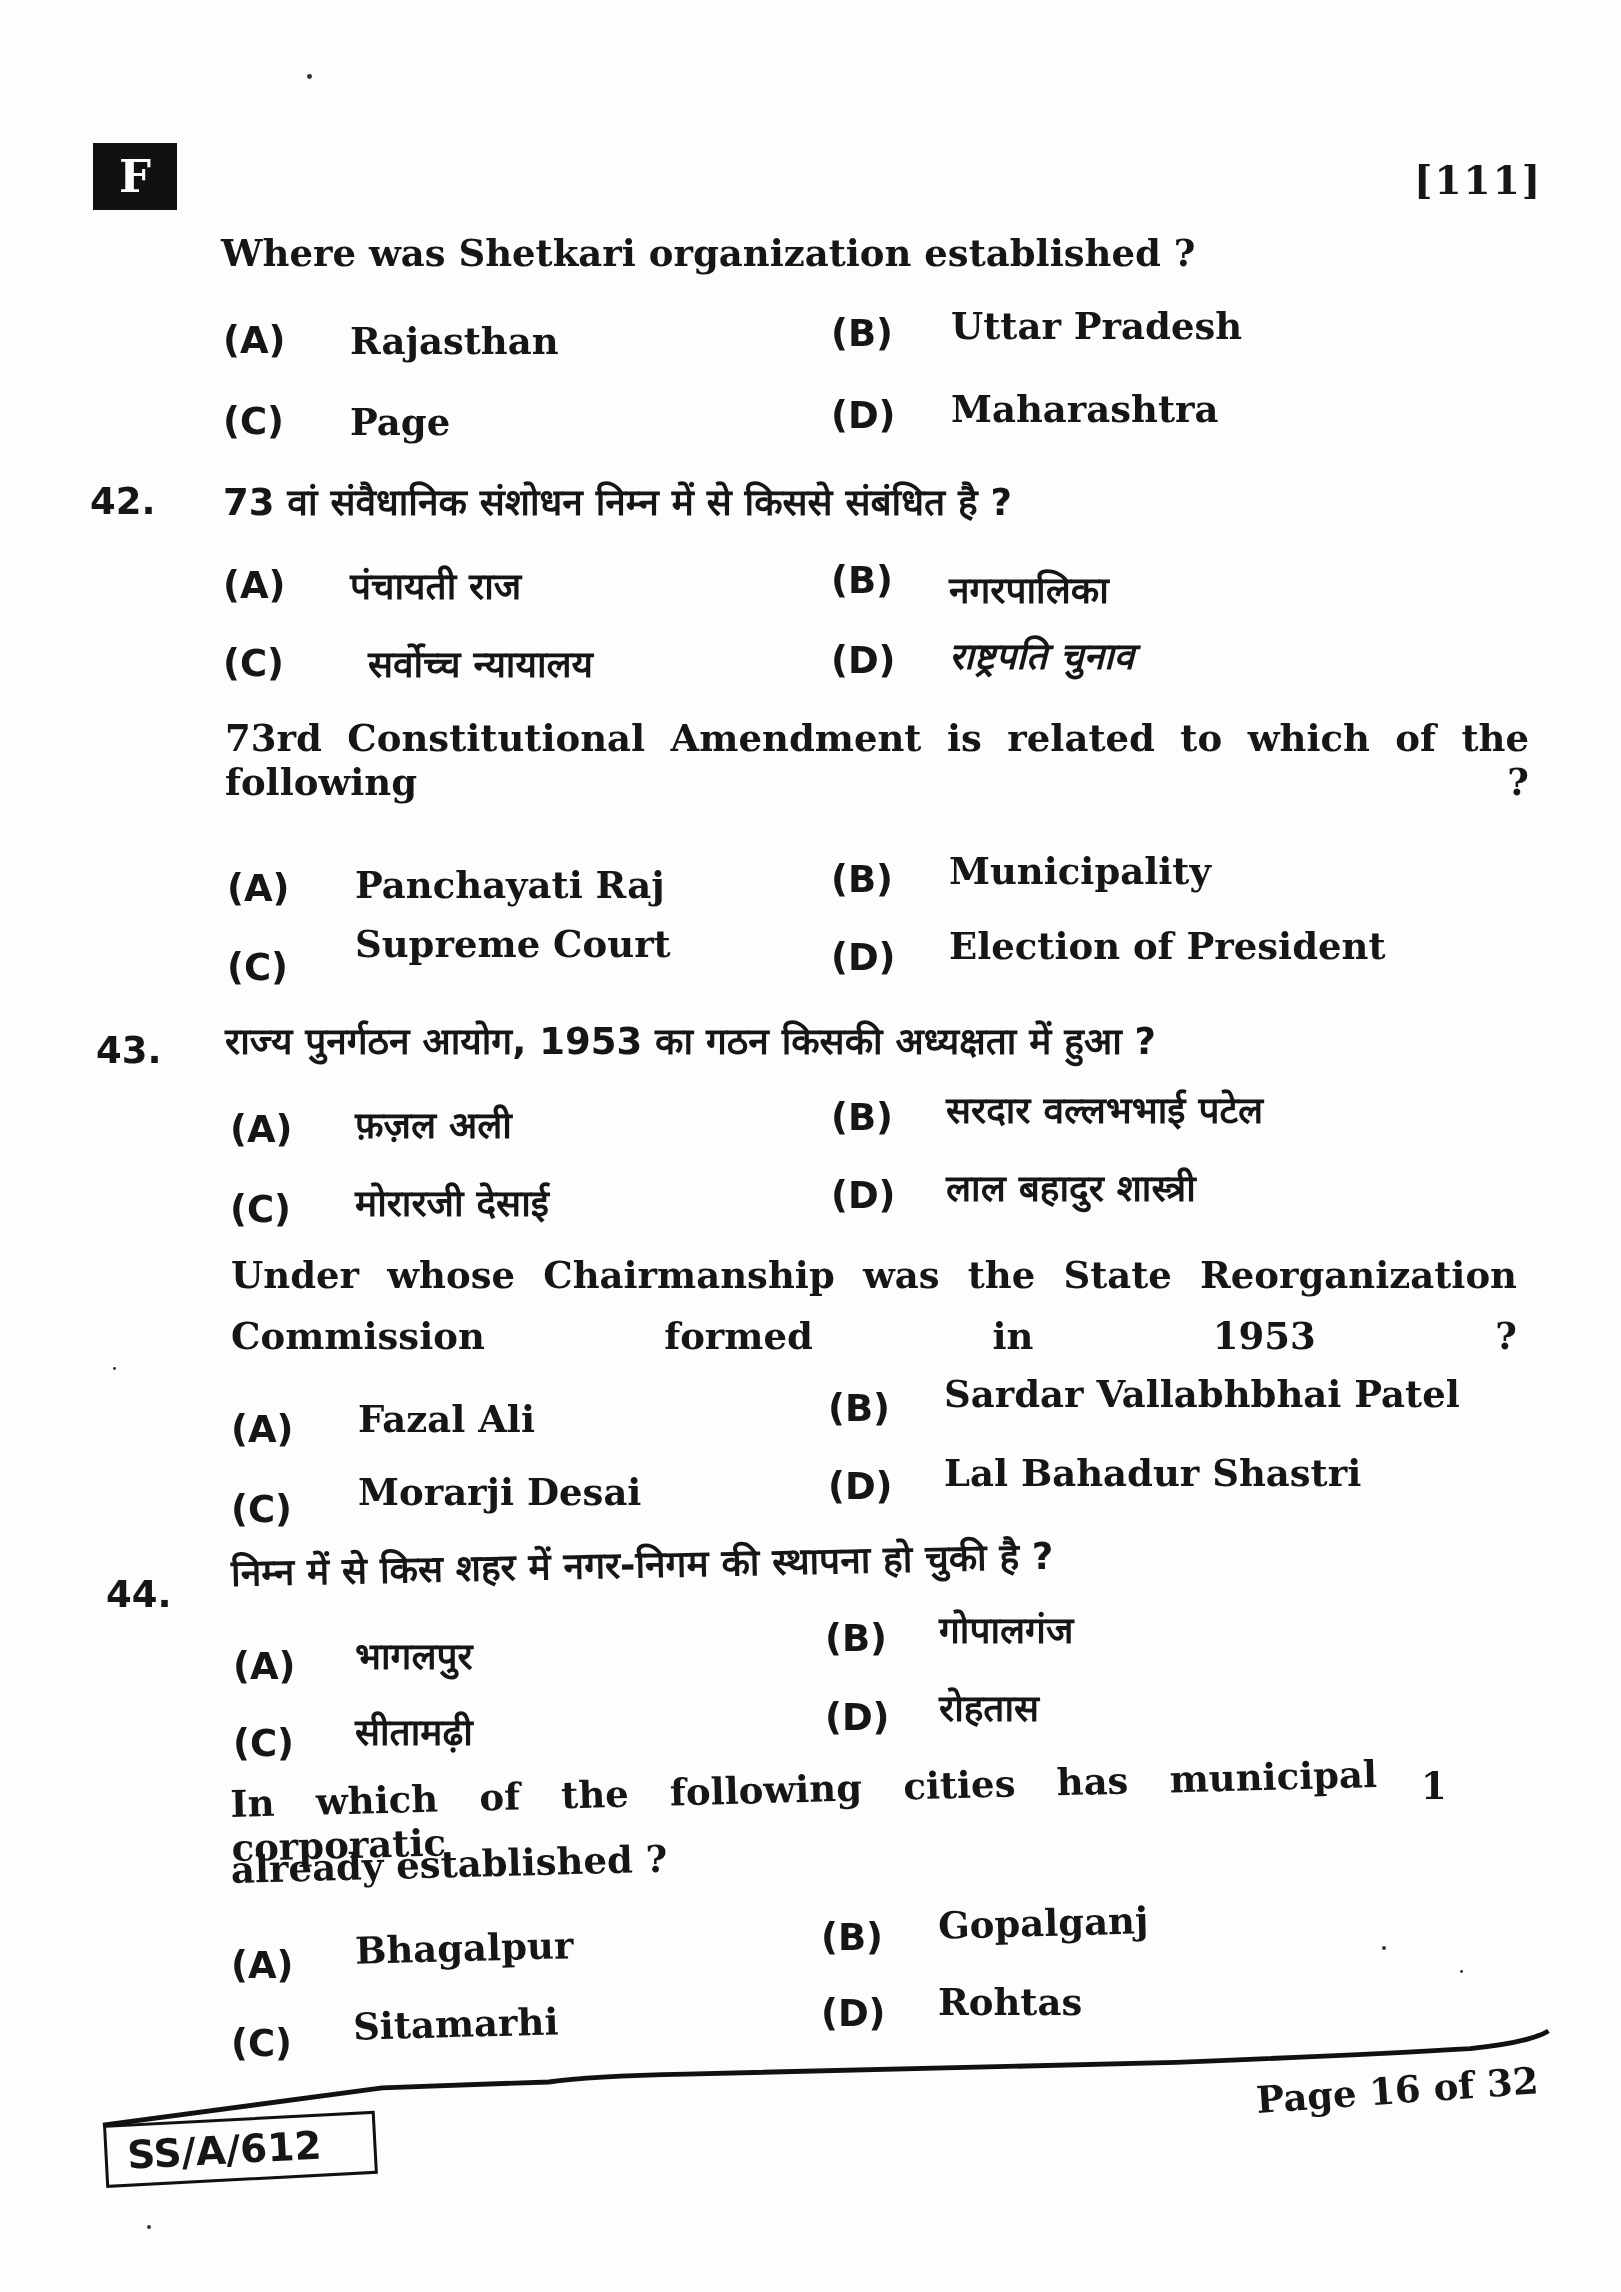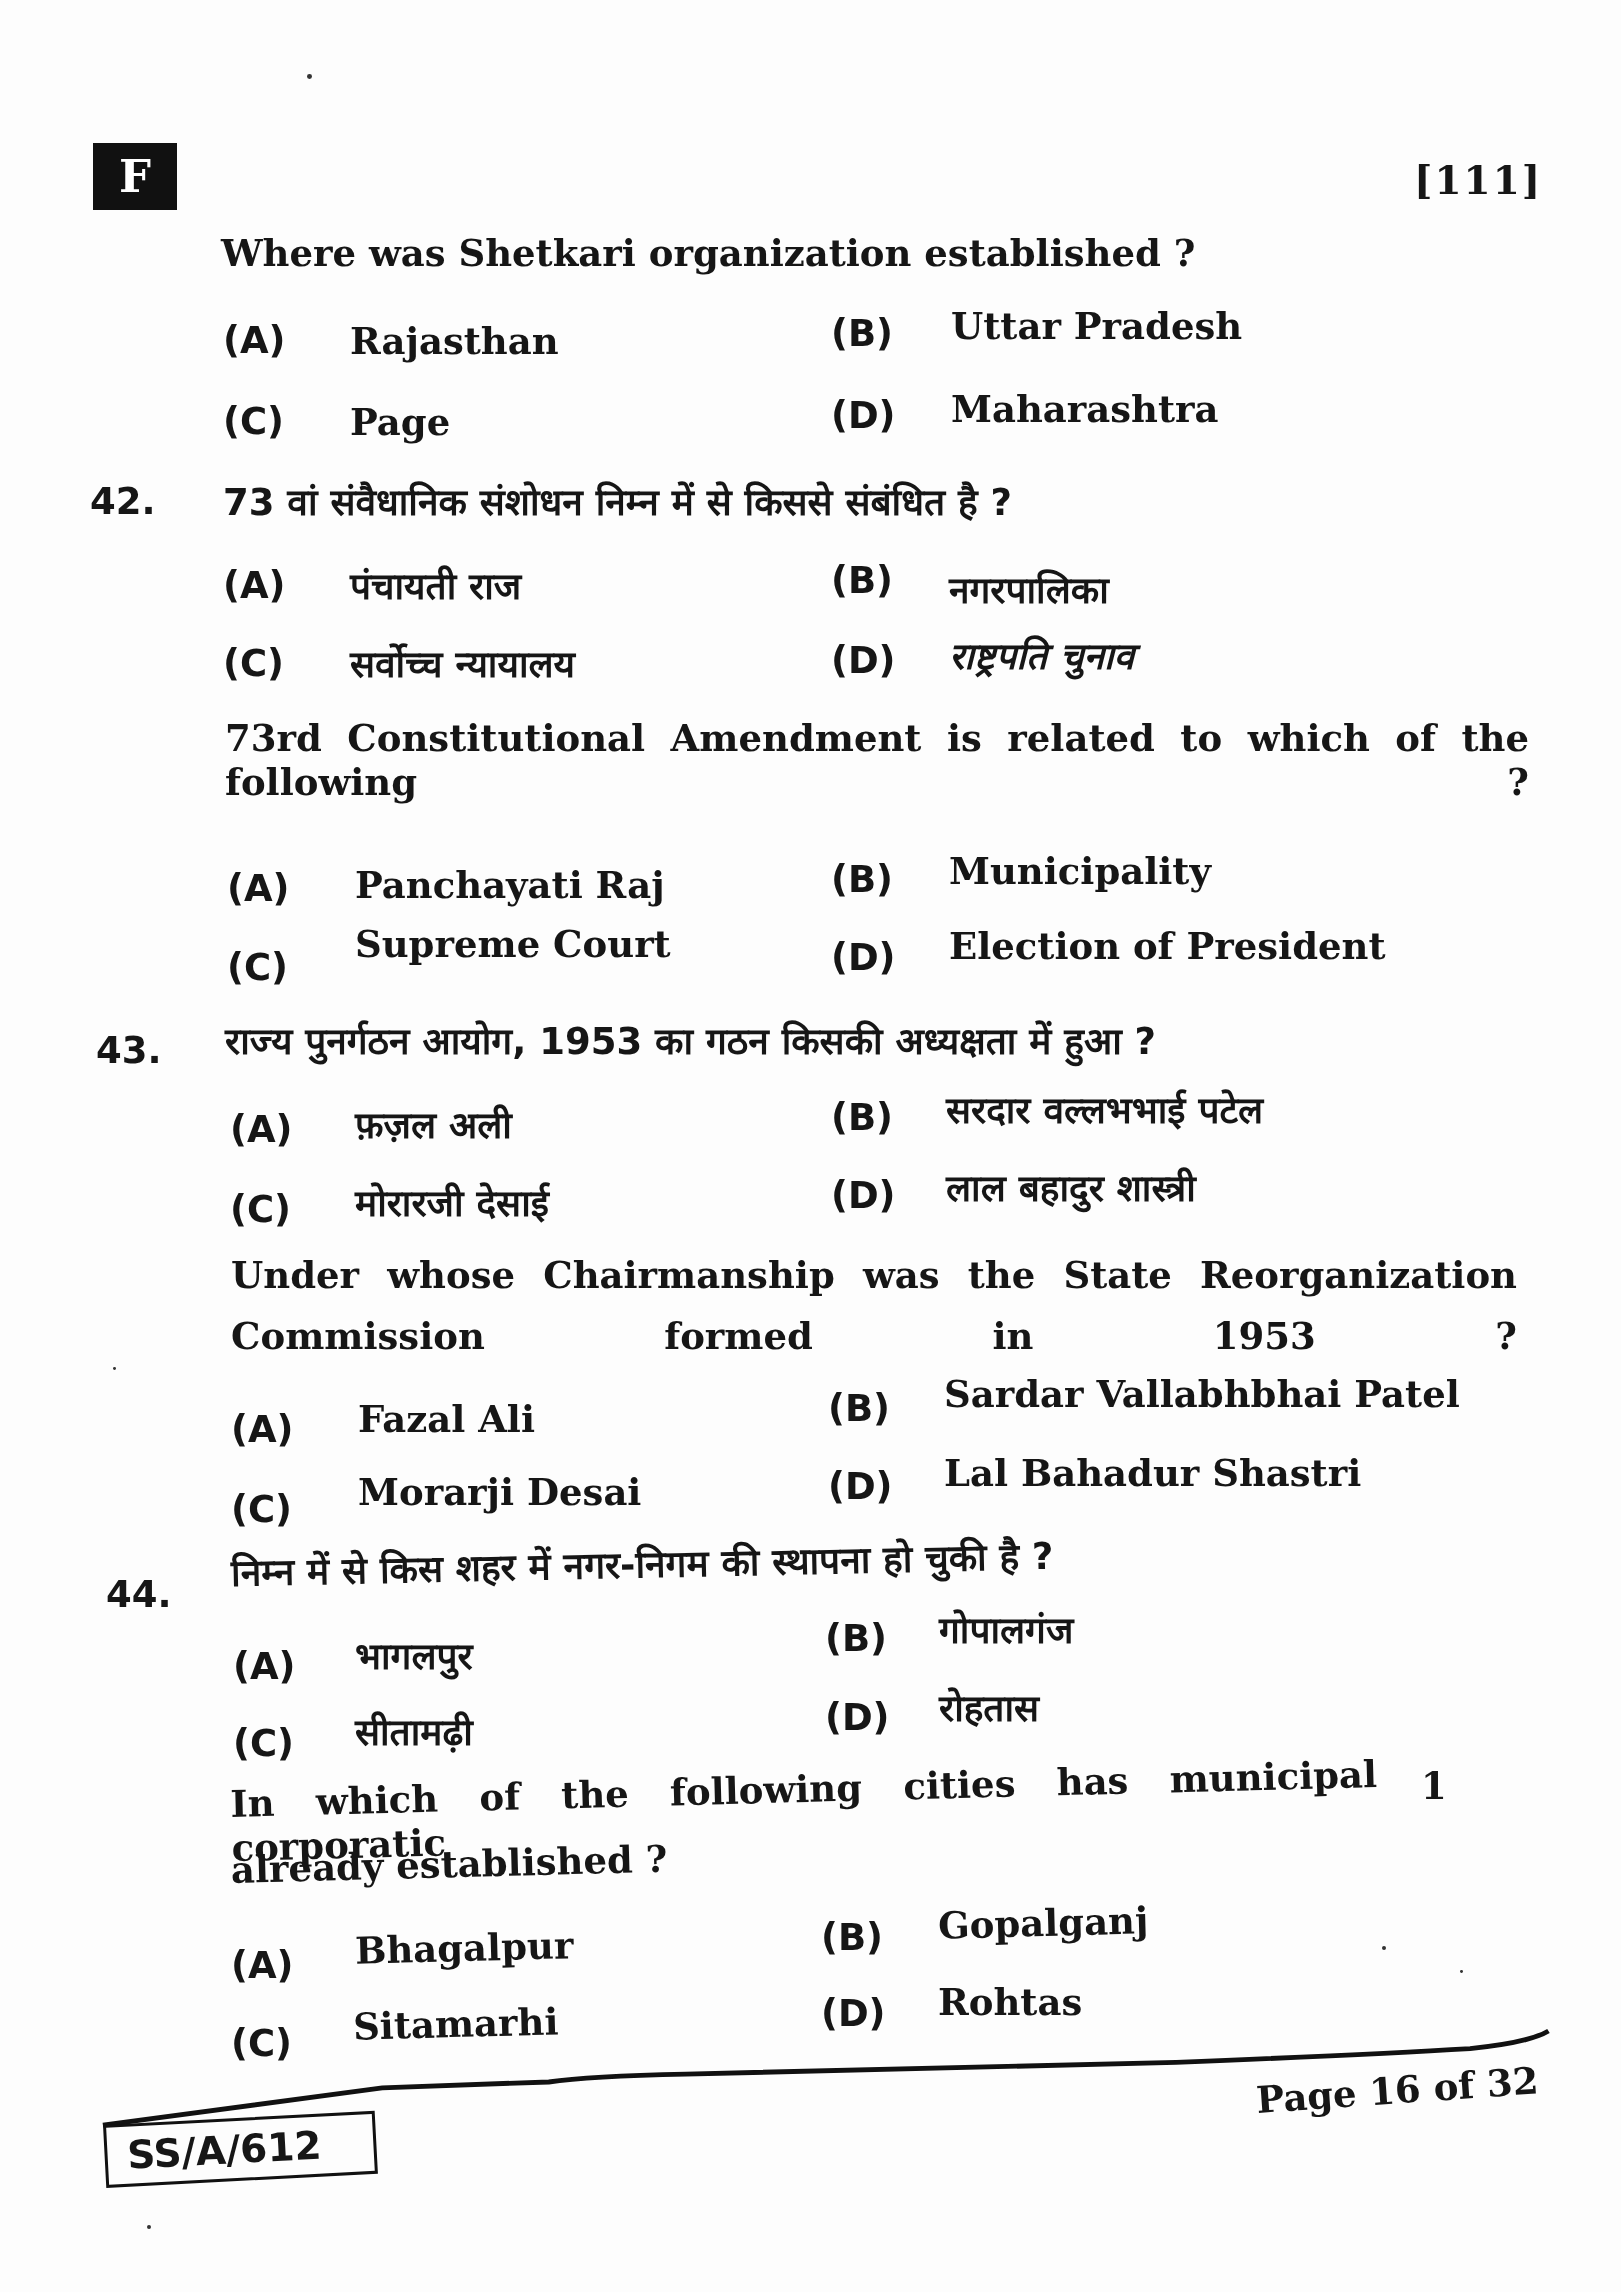--- a/index.html
+++ b/index.html
@@ -50,21 +50,21 @@
 <div class="abs opt-l" style="left:831px;top:394px;">(D)</div>
 <div class="abs opt-t" style="left:951px;top:387px;">Maharashtra</div>
 
 <div class="abs qnum" style="left:90px;top:480px;text-align:center;">42.</div>
 <div class="abs hi" style="left:223px;top:475px;">73 वां संवैधानिक संशोधन निम्न में से किससे संबंधित है ?</div>
 <div class="abs opt-l" style="left:223px;top:564px;">(A)</div>
 <div class="abs hi" style="left:350px;top:559px;">पंचायती राज</div>
 <div class="abs opt-l" style="left:831px;top:559px;">(B)</div>
 <div class="abs hi" style="left:949px;top:524px;margin-top:39px;">नगरपालिका</div>
 <div class="abs opt-l" style="left:223px;top:642px;">(C)</div>
-<div class="abs hi" style="left:350px;top:637px;text-align:center;">सर्वोच्च न्यायालय</div>
+<div class="abs hi" style="left:368px;top:637px;text-align:center;">सर्वोच्च न्यायालय</div>
 <div class="abs opt-l" style="left:831px;top:639px;">(D)</div>
 <div class="abs hi" style="left:949px;top:629px;font-style:italic;">राष्ट्रपति चुनाव</div>
 
 <div class="abs q justify" style="left:225px;top:716px;width:1304px;"><span>73rd Constitutional Amendment is related to which of the following ?</span></div>
 <div class="abs opt-l" style="left:227px;top:867px;">(A)</div>
 <div class="abs opt-t" style="left:355px;top:863px;">Panchayati Raj</div>
 <div class="abs opt-l" style="left:831px;top:858px;">(B)</div>
 <div class="abs opt-t" style="left:949px;top:849px;">Municipality</div>
 <div class="abs opt-l" style="left:227px;top:946px;">(C)</div>
 <div class="abs opt-t" style="left:355px;top:922px;text-align:center;">Supreme Court</div>

